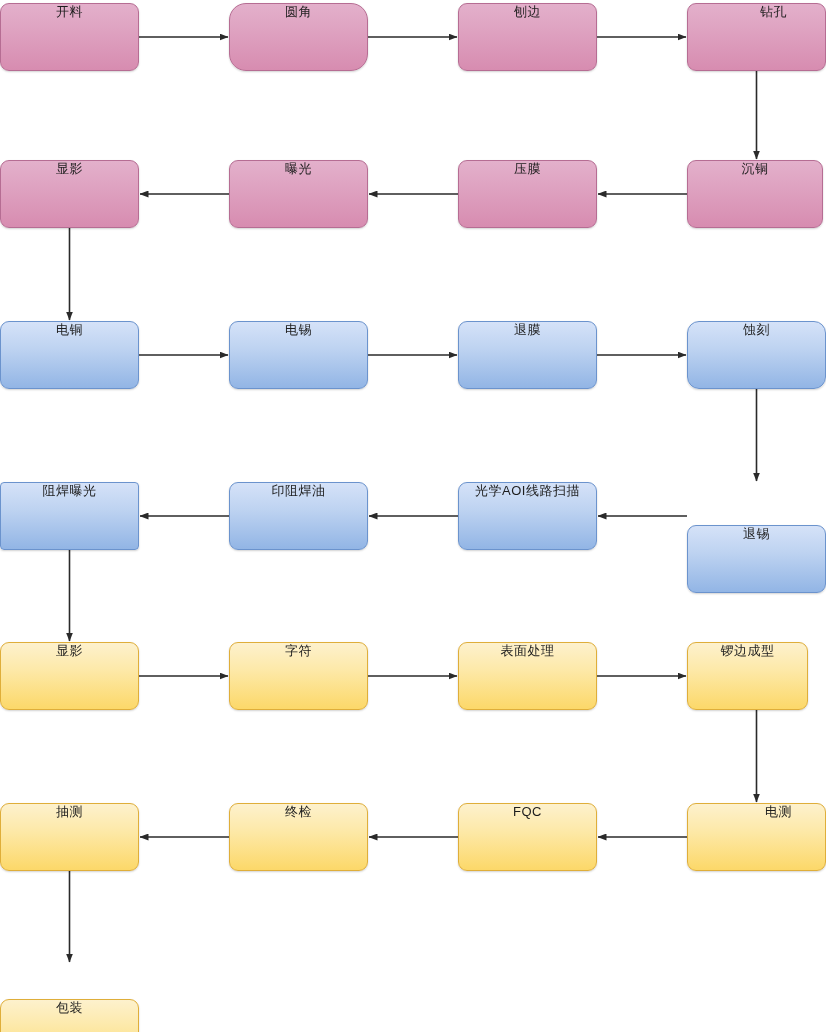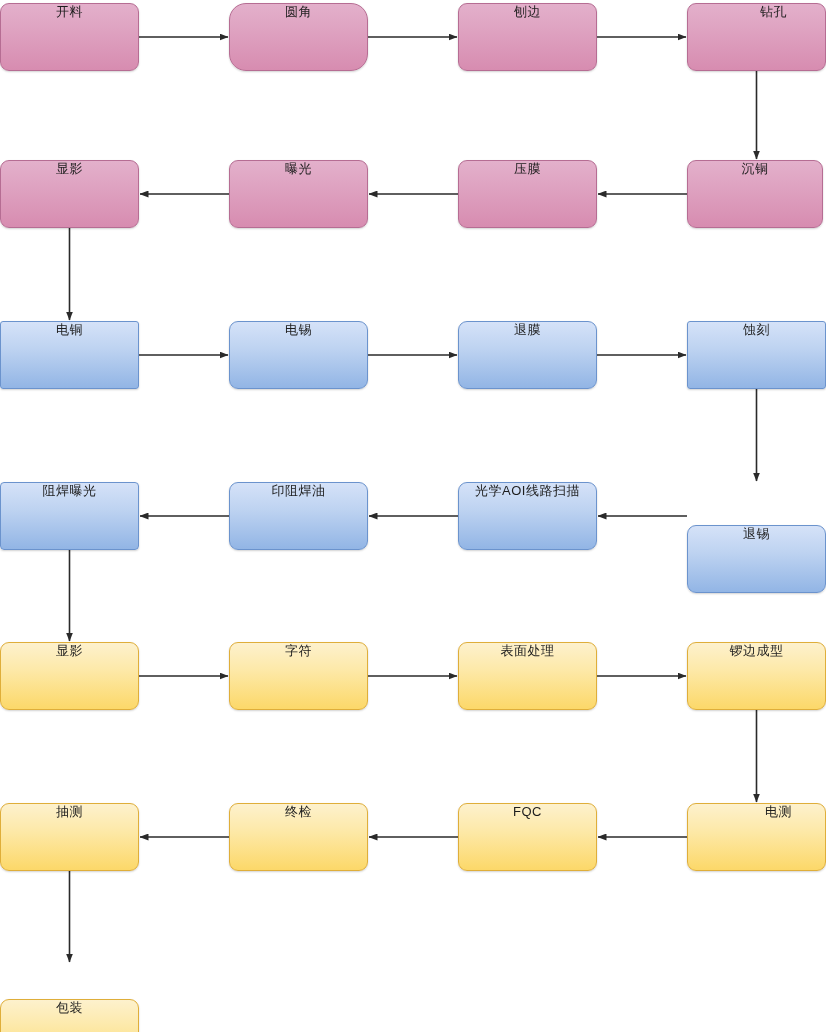--- a/index.html
+++ b/index.html
@@ -94,30 +94,30 @@
       </div>
       <div class="node pink" style="left: 458px; top: 160px; width: 139px; height: 68px; border-radius: 9px;">
         <span class="lbl">压膜</span>
       </div>
       <div class="node pink" style="left: 229px; top: 160px; width: 139px; height: 68px; border-radius: 9px;">
         <span class="lbl">曝光</span>
       </div>
       <div class="node pink" style="left: 0px; top: 160px; width: 139px; height: 68px; border-radius: 9px;">
         <span class="lbl">显影</span>
       </div>
-      <div class="node blue" style="left: 0px; top: 321px; width: 139px; height: 68px; border-radius: 3px;">
+      <div class="node blue" style="left: 0px; top: 321px; width: 139px; height: 68px; border-radius: 9px;">
         <span class="lbl">电铜</span>
       </div>
       <div class="node blue" style="left: 229px; top: 321px; width: 139px; height: 68px; border-radius: 9px;">
         <span class="lbl">电锡</span>
       </div>
       <div class="node blue" style="left: 458px; top: 321px; width: 139px; height: 68px; border-radius: 9px;">
         <span class="lbl">退膜</span>
       </div>
-      <div class="node blue" style="left: 687px; top: 321px; width: 139px; height: 68px; border-radius: 3px;">
+      <div class="node blue" style="left: 687px; top: 321px; width: 139px; height: 68px; border-radius: 12px;">
         <span class="lbl">蚀刻</span>
       </div>
       <div class="node blue" style="left: 687px; top: 482px; width: 139px; height: 68px; border-radius: 9px; margin-top: 43px;">
         <span class="lbl">退锡</span>
       </div>
       <div class="node blue" style="left: 458px; top: 482px; width: 139px; height: 68px; border-radius: 9px;">
         <span class="lbl">光学AOI线路扫描</span>
       </div>
       <div class="node blue" style="left: 229px; top: 482px; width: 139px; height: 68px; border-radius: 9px;">
         <span class="lbl">印阻焊油</span>
@@ -127,21 +127,21 @@
       </div>
       <div class="node yellow" style="left: 0px; top: 642px; width: 139px; height: 68px; border-radius: 9px;">
         <span class="lbl">显影</span>
       </div>
       <div class="node yellow" style="left: 229px; top: 642px; width: 139px; height: 68px; border-radius: 9px;">
         <span class="lbl">字符</span>
       </div>
       <div class="node yellow" style="left: 458px; top: 642px; width: 139px; height: 68px; border-radius: 9px;">
         <span class="lbl">表面处理</span>
       </div>
-      <div class="node yellow" style="left: 687px; top: 642px; width: 139px; height: 68px; border-radius: 9px;">
+      <div class="node yellow" style="left: 687px; top: 642px; width: 121px; height: 68px; border-radius: 9px;">
         <span class="lbl">锣边成型</span>
       </div>
       <div class="node yellow" style="left: 687px; top: 803px; width: 139px; height: 68px; border-radius: 9px; padding-left: 44px;">
         <span class="lbl">电测</span>
       </div>
       <div class="node yellow" style="left: 458px; top: 803px; width: 139px; height: 68px; border-radius: 9px;">
         <span class="lbl">FQC</span>
       </div>
       <div class="node yellow" style="left: 229px; top: 803px; width: 139px; height: 68px; border-radius: 9px;">
         <span class="lbl">终检</span>

